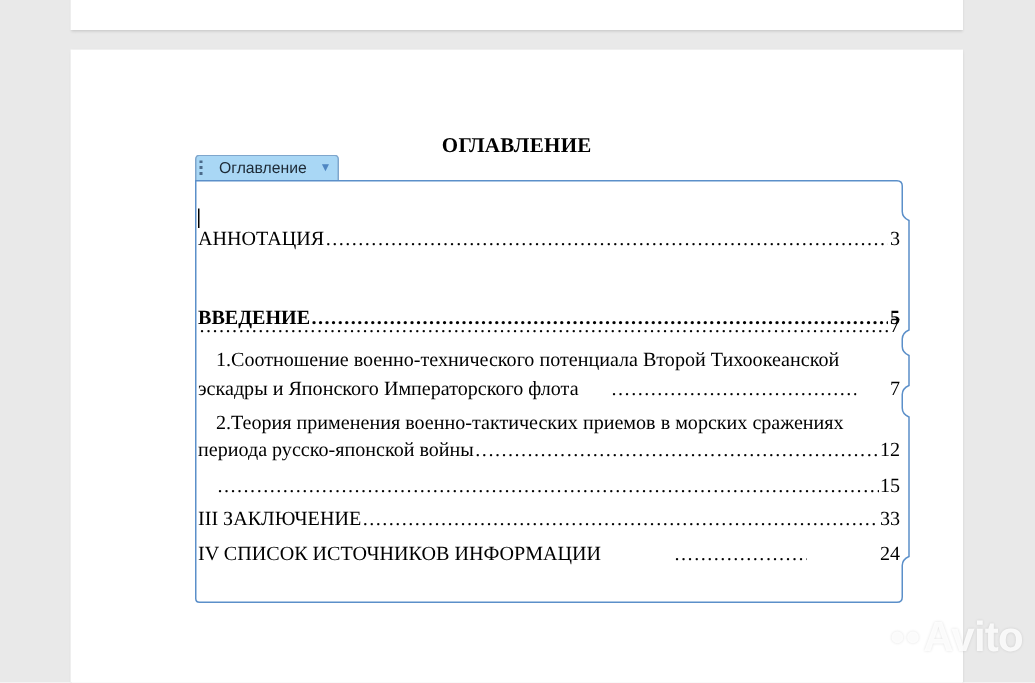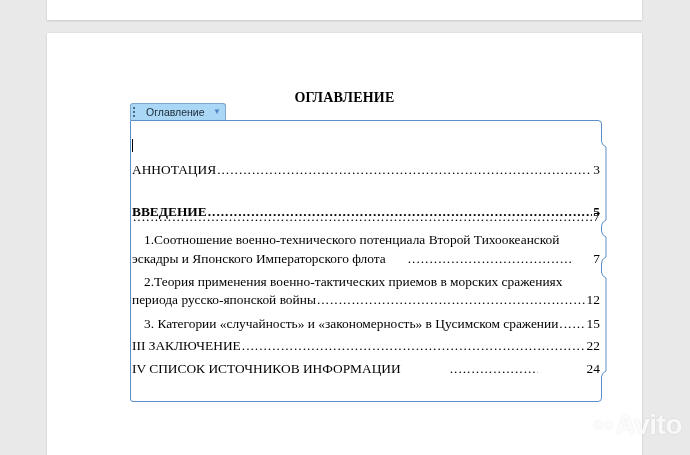--- a/index.html
+++ b/index.html
@@ -75,21 +75,21 @@
 
   <div class="cc-box">
     <svg width="490" height="290">
       <path d="M0.5,0.5 L468,0.5 Q471.5,0.5 471.5,4 L471.5,21 Q471.5,25 476,27 L476,100 Q471.5,102 471.5,106 L471.5,111 Q471.5,115 476,117 L476,137 Q471.5,139 471.5,143 L471.5,152 Q471.5,156 476,158 L476,251 Q471.5,253 471.5,257 L471.5,278 Q471.5,281.5 468,281.5 L3,281.5 Q0.5,281.5 0.5,279 Z" fill="none" stroke="#5b8fc9" stroke-width="1"></path>
     </svg>
   </div>
 
   <div class="caret"></div>
 
   <div class="toc">
-    <div class="toc-line" style="top:129px;">
+    <div class="toc-line" style="top:118px;">
       <span class="text">АННОТАЦИЯ</span>
         <span class="leader"></span>
         <span class="pg">3</span>
     </div>
     <div class="toc-line" style="top:171px;font-weight:bold;">
       <span class="text">ВВЕДЕНИЕ</span>
         <span class="leader"></span>
         <span class="pg">5</span>
     </div>
     <div class="toc-line" style="top:176px;">
@@ -105,28 +105,27 @@
     </div>
 
     <div class="toc-text-only" style="top:241px; left:12px;">2.Теория применения военно-тактических приемов в морских сражениях</div>
     <div class="toc-line" style="top:259px;">
       <span class="text">периода русско-японской войны</span>
         <span class="leader"></span>
         <span class="pg">12</span>
     </div>
 
     <div class="toc-line sub" style="top:283px;">
-      <span class="text">3. Категории «случайность» и «закономерность» в Цусимском сражении</span>
         <span class="leader"></span>
         <span class="pg">15</span>
     </div>
     <div class="toc-line" style="top:305px;">
       <span class="text">III ЗАКЛЮЧЕНИЕ</span>
         <span class="leader"></span>
-        <span class="pg">22</span>
+        <span class="pg">33</span>
     </div>
     <div class="toc-line" style="top:328px;gap:48px;">
       <span class="text">IV СПИСОК ИСТОЧНИКОВ ИНФОРМАЦИИ</span>
         <span class="leader"></span>
         <span class="pg">24</span>
     </div>
   </div>
 </div>
 
 <div class="avito"><span class="dots">●●</span><span>Avito</span></div>

